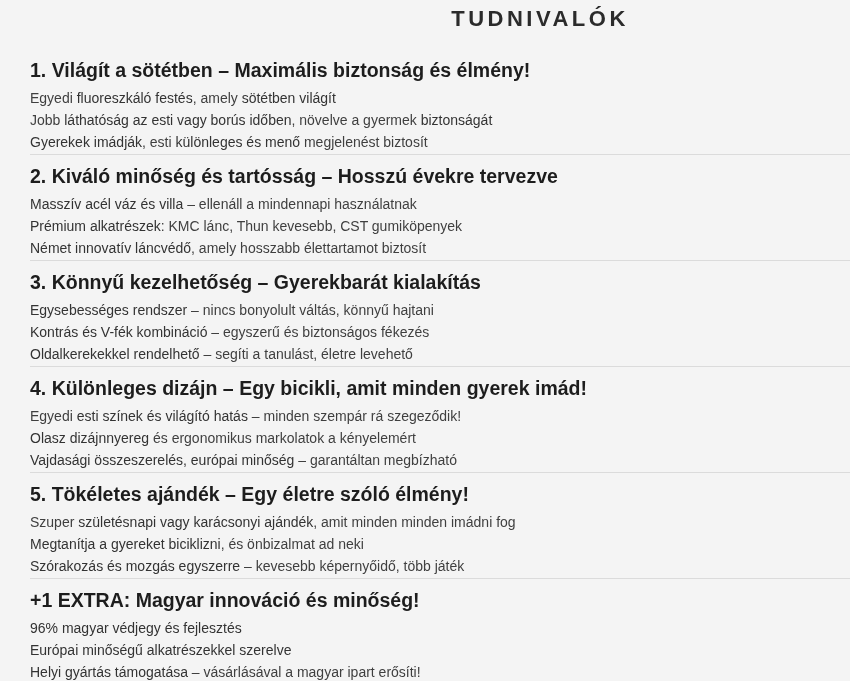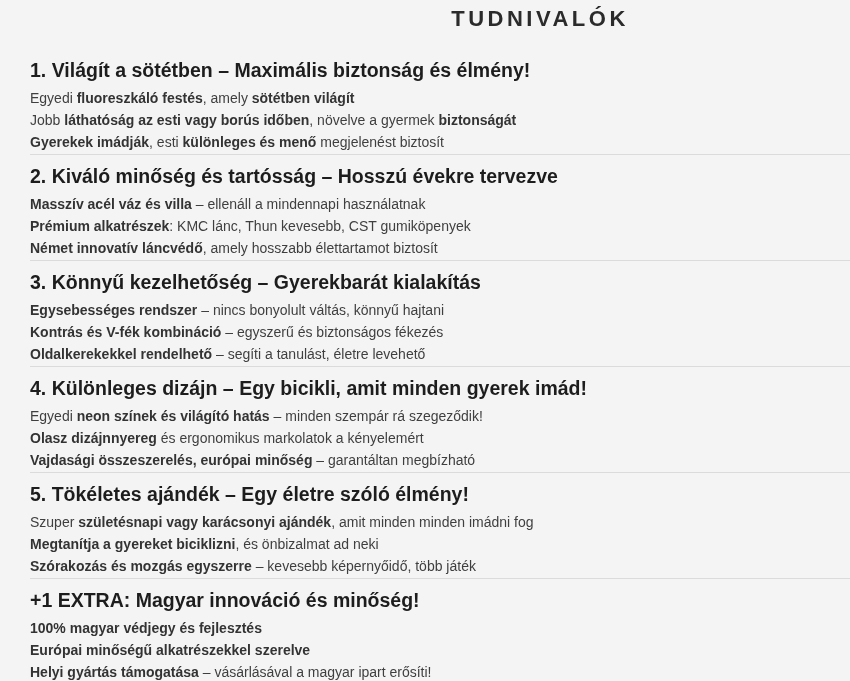--- a/index.html
+++ b/index.html
@@ -43,21 +43,21 @@
     font-weight: 700;
     color: #1d1d1d;
   }
   .section-line {
     margin: 0;
     font-size: 14px;
     line-height: 22px;
     color: #3f3f3f;
   }
   .section-line b {
-    font-weight: 700;
+    font-weight: 400;
     color: #333333;
     text-align: center;
   }
 </style>
 </head>
 <body style="background: rgb(244, 244, 244);">
 
 <div class="content">
   <h1 class="page-title">TUDNIVALÓK</h1>
   <div id="sections">
@@ -74,30 +74,30 @@
         <p class="section-line" style="color: rgb(63, 63, 63);"><b>Német innovatív láncvédő</b><span>, amely hosszabb élettartamot biztosít</span></p>
       </section>
       <section class="info-section" style="border-top-color: rgb(219, 219, 219);">
         <h2 class="section-heading" style="color: rgb(29, 29, 29);">3. Könnyű kezelhetőség – Gyerekbarát kialakítás</h2>
         <p class="section-line" style="color: rgb(63, 63, 63);"><b>Egysebességes rendszer</b><span> – nincs bonyolult váltás, könnyű hajtani</span></p>
         <p class="section-line" style="color: rgb(63, 63, 63);"><b>Kontrás és V-fék kombináció</b><span> – egyszerű és biztonságos fékezés</span></p>
         <p class="section-line" style="color: rgb(63, 63, 63);"><b>Oldalkerekekkel rendelhető</b><span> – segíti a tanulást, életre levehető</span></p>
       </section>
       <section class="info-section" style="border-top-color: rgb(219, 219, 219);">
         <h2 class="section-heading" style="color: rgb(29, 29, 29);">4. Különleges dizájn – Egy bicikli, amit minden gyerek imád!</h2>
-        <p class="section-line" style="color: rgb(63, 63, 63);"><span>Egyedi </span><b>neon színek és világító hatás</b><span> – minden szempár rá szegeződik!</span></p>
+        <p class="section-line" style="color: rgb(63, 63, 63);"><span>Egyedi </span><b>esti színek és világító hatás</b><span> – minden szempár rá szegeződik!</span></p>
         <p class="section-line" style="color: rgb(63, 63, 63);"><b>Olasz dizájnnyereg</b><span> és ergonomikus markolatok a kényelemért</span></p>
         <p class="section-line" style="color: rgb(63, 63, 63);"><b>Vajdasági összeszerelés, európai minőség</b><span> – garantáltan megbízható</span></p>
       </section>
       <section class="info-section" style="border-top-color: rgb(219, 219, 219);">
         <h2 class="section-heading" style="color: rgb(29, 29, 29);">5. Tökéletes ajándék – Egy életre szóló élmény!</h2>
         <p class="section-line" style="color: rgb(63, 63, 63);"><span>Szuper </span><b>születésnapi vagy karácsonyi ajándék</b><span>, amit minden minden imádni fog</span></p>
         <p class="section-line" style="color: rgb(63, 63, 63);"><b>Megtanítja a gyereket biciklizni</b><span>, és önbizalmat ad neki</span></p>
         <p class="section-line" style="color: rgb(63, 63, 63);"><b>Szórakozás és mozgás egyszerre</b><span> – kevesebb képernyőidő, több játék</span></p>
       </section>
       <section class="info-section" style="border-top-color: rgb(219, 219, 219);">
         <h2 class="section-heading" style="color: rgb(29, 29, 29);">+1 EXTRA: Magyar innováció és minőség!</h2>
-        <p class="section-line" style="color: rgb(63, 63, 63);"><b>100% magyar védjegy és fejlesztés</b></p>
+        <p class="section-line" style="color: rgb(63, 63, 63);"><b>96% magyar védjegy és fejlesztés</b></p>
         <p class="section-line" style="color: rgb(63, 63, 63);"><b>Európai minőségű alkatrészekkel szerelve</b></p>
         <p class="section-line" style="color: rgb(63, 63, 63);"><b>Helyi gyártás támogatása</b><span> – vásárlásával a magyar ipart erősíti!</span></p>
       </section>
     </div>
 </div>
 
 </body></html>

